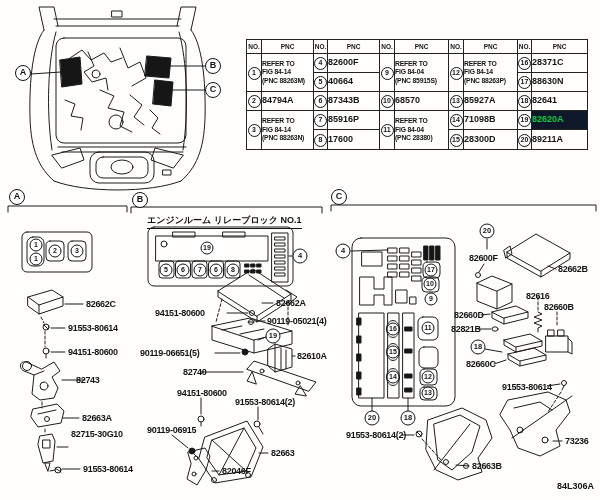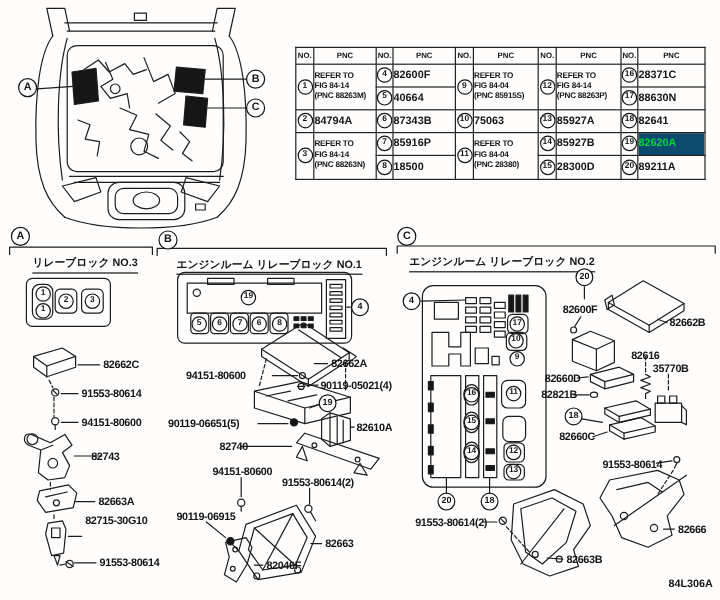--- a/index.html
+++ b/index.html
@@ -25,21 +25,21 @@
 
   
   table.pnc{position:absolute;left:246px;top:39px;border-collapse:collapse;table-layout:fixed;
             font-weight:700;}
   table.pnc td,table.pnc th{border:1px solid #222;padding:0;overflow:hidden;vertical-align:middle;}
   table.pnc th{font-size:6.5px;font-weight:700;text-align:center;}
   td.no-cell{text-align:center;}
   td.no-cell .badge{position:static;display:inline-block;transform:none;vertical-align:middle;}
   td.pnc-cell{font-size:9px;padding-left:3px;white-space:pre-line;line-height:1.25;}
   td.pnc-cell.refer{font-size:6.8px;letter-spacing:-0.2px;}
-  td.hl{background:#0c4a6e;color:#00d23c;}
+  td.hl{background:#0f172a;color:#00d23c;}
 </style>
 </head>
 <body>
 
 <div id="stage">
 
 <svg class="art" width="600" height="500" viewBox="0 0 600 500" fill="none" stroke="#1c1c1c" stroke-width="1" stroke-linecap="round" stroke-linejoin="round">
 
   <g>
     <path d="M44,30 L39,7 L54,7 L58,26"></path>
@@ -361,59 +361,57 @@
     <td class="pnc-cell">40664</td>
     <td class="no-cell"><span class="badge b13">17</span></td>
     <td class="pnc-cell">88630N</td>
   </tr>
   <tr style="height:18px">
     <td class="no-cell"><span class="badge b13">2</span></td>
     <td class="pnc-cell">84794A</td>
     <td class="no-cell"><span class="badge b13">6</span></td>
     <td class="pnc-cell">87343B</td>
     <td class="no-cell"><span class="badge b13">10</span></td>
-    <td class="pnc-cell">75063</td>
+    <td class="pnc-cell">68570</td>
     <td class="no-cell"><span class="badge b13">13</span></td>
     <td class="pnc-cell">85927A</td>
     <td class="no-cell"><span class="badge b13">18</span></td>
     <td class="pnc-cell">82641</td>
   </tr>
   <tr style="height:17px">
     <td class="no-cell" rowspan="2"><span class="badge b13">3</span></td>
     <td class="pnc-cell refer" rowspan="2">REFER TO
 FIG 84-14
 (PNC 88263N)</td>
     <td class="no-cell"><span class="badge b13">7</span></td>
     <td class="pnc-cell">85916P</td>
     <td class="no-cell" rowspan="2"><span class="badge b13">11</span></td>
     <td class="pnc-cell refer" rowspan="2">REFER TO
 FIG 84-04
 (PNC 28380)</td>
     <td class="no-cell"><span class="badge b13">14</span></td>
-    <td class="pnc-cell">85927B</td>
+    <td class="pnc-cell">71098B</td>
     <td class="no-cell"><span class="badge b13">19</span></td>
     <td class="pnc-cell hl">82620A</td>
   </tr>
   <tr style="height:20px">
     <td class="no-cell"><span class="badge b13">8</span></td>
-    <td class="pnc-cell">18500</td>
+    <td class="pnc-cell">17600</td>
     <td class="no-cell"><span class="badge b13">15</span></td>
     <td class="pnc-cell">28300D</td>
     <td class="no-cell"><span class="badge b13">20</span></td>
     <td class="pnc-cell">89211A</td>
   </tr>
 </tbody>
     </table>
 
 <span class="badge b16" style="left:17px;top:197px">A</span>
 <span class="badge b16" style="left:140px;top:200px">B</span>
 <span class="badge b16" style="left:339px;top:197px">C</span>
-<span class="sec-title" style="left:27px;top:213px">リレーブロック NO.3</span>
 <span class="sec-title" style="left:147px;top:214px">エンジンルーム リレーブロック NO.1</span>
-<span class="sec-title" style="left:341px;top:212px">エンジンルーム リレーブロック NO.2</span>
 
 <span class="badge b13" style="left:36px;top:245px">1</span>
 <span class="badge b13" style="left:36px;top:259px">1</span>
 <span class="badge b13" style="left:55px;top:251px">2</span>
 <span class="badge b13" style="left:77px;top:251px">3</span>
 
 <span class="badge b13" style="left:207px;top:248px">19</span>
 <span class="badge b13" style="left:166px;top:270px">5</span>
 <span class="badge b13" style="left:183px;top:270px">6</span>
 <span class="badge b13" style="left:200px;top:270px">7</span>
@@ -453,24 +451,24 @@
 <span class="lbl" style="left:183px;top:372px">82740</span>
 <span class="lbl" style="left:177px;top:393px">94151-80600</span>
 <span class="lbl" style="left:235px;top:402px">91553-80614(2)</span>
 <span class="lbl" style="left:147px;top:430px">90119-06915</span>
 <span class="lbl" style="left:271px;top:453px">82663</span>
 <span class="lbl" style="left:222px;top:471px">82046F</span>
 
 <span class="lbl" style="left:469px;top:258px">82600F</span>
 <span class="lbl" style="left:558px;top:269px">82662B</span>
 <span class="lbl" style="left:526px;top:296px">82616</span>
-<span class="lbl" style="left:544px;top:307px">35770B</span>
+<span class="lbl" style="left:544px;top:307px">82660B</span>
 <span class="lbl" style="left:454px;top:315px">82660D</span>
 <span class="lbl" style="left:451px;top:329px">82821B</span>
 <span class="lbl" style="left:466px;top:364px">82660C</span>
 <span class="lbl" style="left:502px;top:387px">91553-80614</span>
-<span class="lbl" style="left:565px;top:441px">82666</span>
+<span class="lbl" style="left:565px;top:441px">73236</span>
 <span class="lbl" style="left:346px;top:435px">91553-80614(2)</span>
 <span class="lbl" style="left:472px;top:466px">82663B</span>
 
 <span class="code" style="left:557px;top:481px">84L306A</span>
 
 </div>
 
 </body></html>

